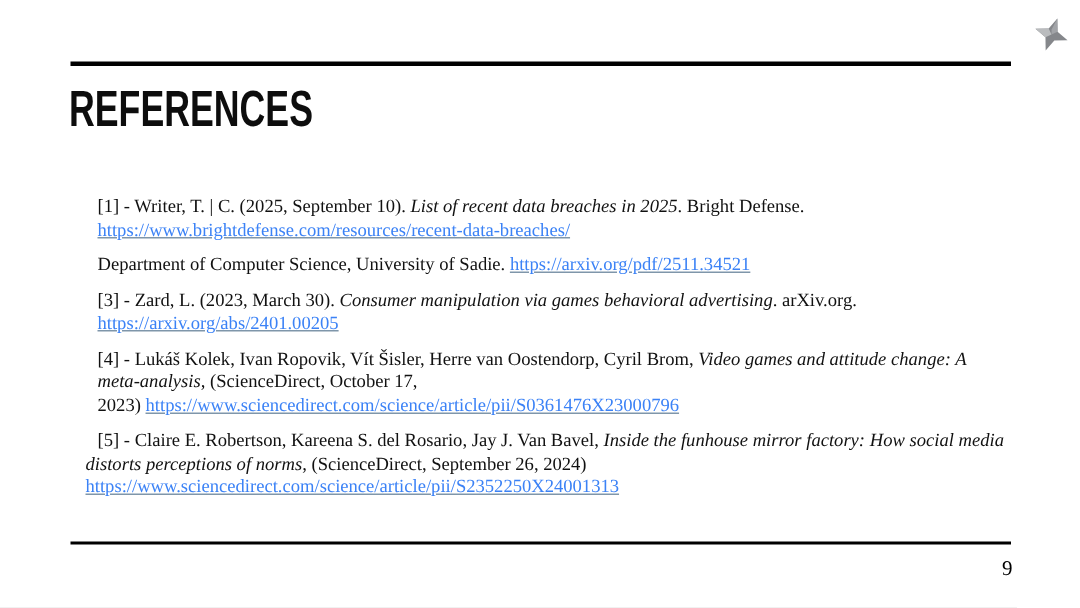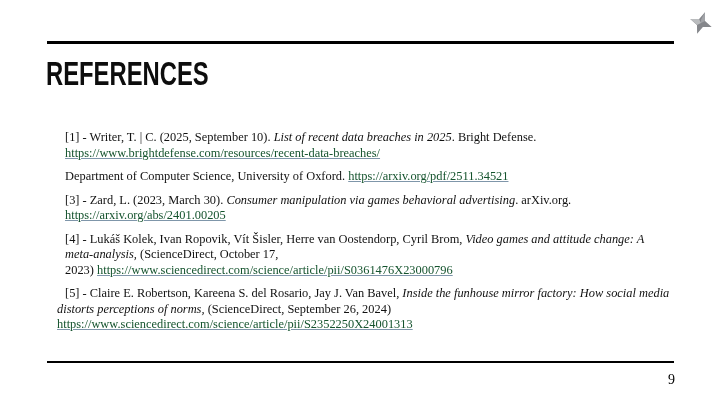--- a/index.html
+++ b/index.html
@@ -50,21 +50,21 @@
     left: 46px; top: 130px;
     width: 634px;
     font-size: 12.4px;
     line-height: 15.5px;
   }
   .reference-item { margin-bottom: 8px; }
   .ref-line { white-space: nowrap; padding-left: 19px; }
   .ref-line.indent { padding-left: 11px; }
   .italic { font-style: italic; }
   .ref-link {
-    color: #14532d;
+    color: #3b82f6;
     text-decoration: underline;
     text-decoration-color: #7f96aa;
     cursor: pointer;
   }
   .page-number {
     position: absolute;
     left: 668px; top: 371px;
     font-size: 14px;
     line-height: 18px;
     color: #000000;
@@ -88,21 +88,21 @@
   </div>
 
   <h1 class="slide-title">REFERENCES</h1>
 
   <div class="references-list">
       <div class="reference-item">
         <div class="ref-line"><span class="">[1] - Writer, T. | C. (2025, September 10). </span><span class="italic">List of recent data breaches in 2025</span><span class="">. Bright Defense.</span></div>
         <div class="ref-line"><a class="ref-link" href="#">https://www.brightdefense.com/resources/recent-data-breaches/</a></div>
       </div>
       <div class="reference-item">
-        <div class="ref-line"><span class="">Department of Computer Science, University of Oxford. </span><a class="ref-link" href="#">https://arxiv.org/pdf/2511.34521</a></div>
+        <div class="ref-line"><span class="">Department of Computer Science, University of Sadie. </span><a class="ref-link" href="#">https://arxiv.org/pdf/2511.34521</a></div>
       </div>
       <div class="reference-item">
         <div class="ref-line"><span class="">[3] - Zard, L. (2023, March 30). </span><span class="italic">Consumer manipulation via games behavioral advertising</span><span class="">. arXiv.org.</span></div>
         <div class="ref-line"><a class="ref-link" href="#">https://arxiv.org/abs/2401.00205</a></div>
       </div>
       <div class="reference-item">
         <div class="ref-line"><span class="">[4] - Lukáš Kolek, Ivan Ropovik, Vít Šisler, Herre van Oostendorp, Cyril Brom, </span><span class="italic">Video games and attitude change: A</span></div>
         <div class="ref-line"><span class="italic">meta-analysis,</span><span class=""> (ScienceDirect, October 17,</span></div>
         <div class="ref-line"><span class="">2023) </span><a class="ref-link" href="#">https://www.sciencedirect.com/science/article/pii/S0361476X23000796</a></div>
       </div>

